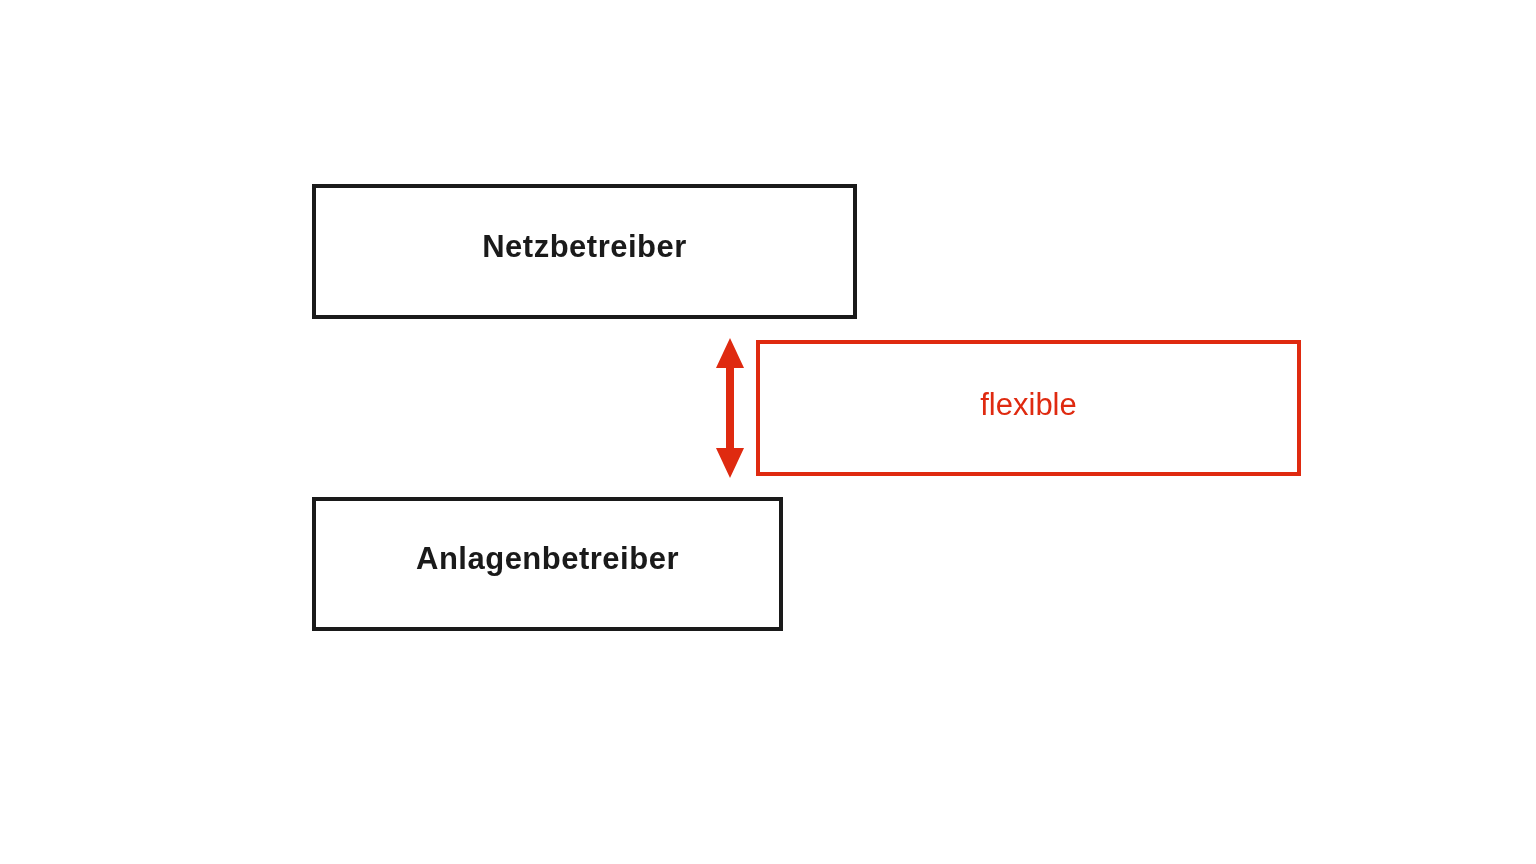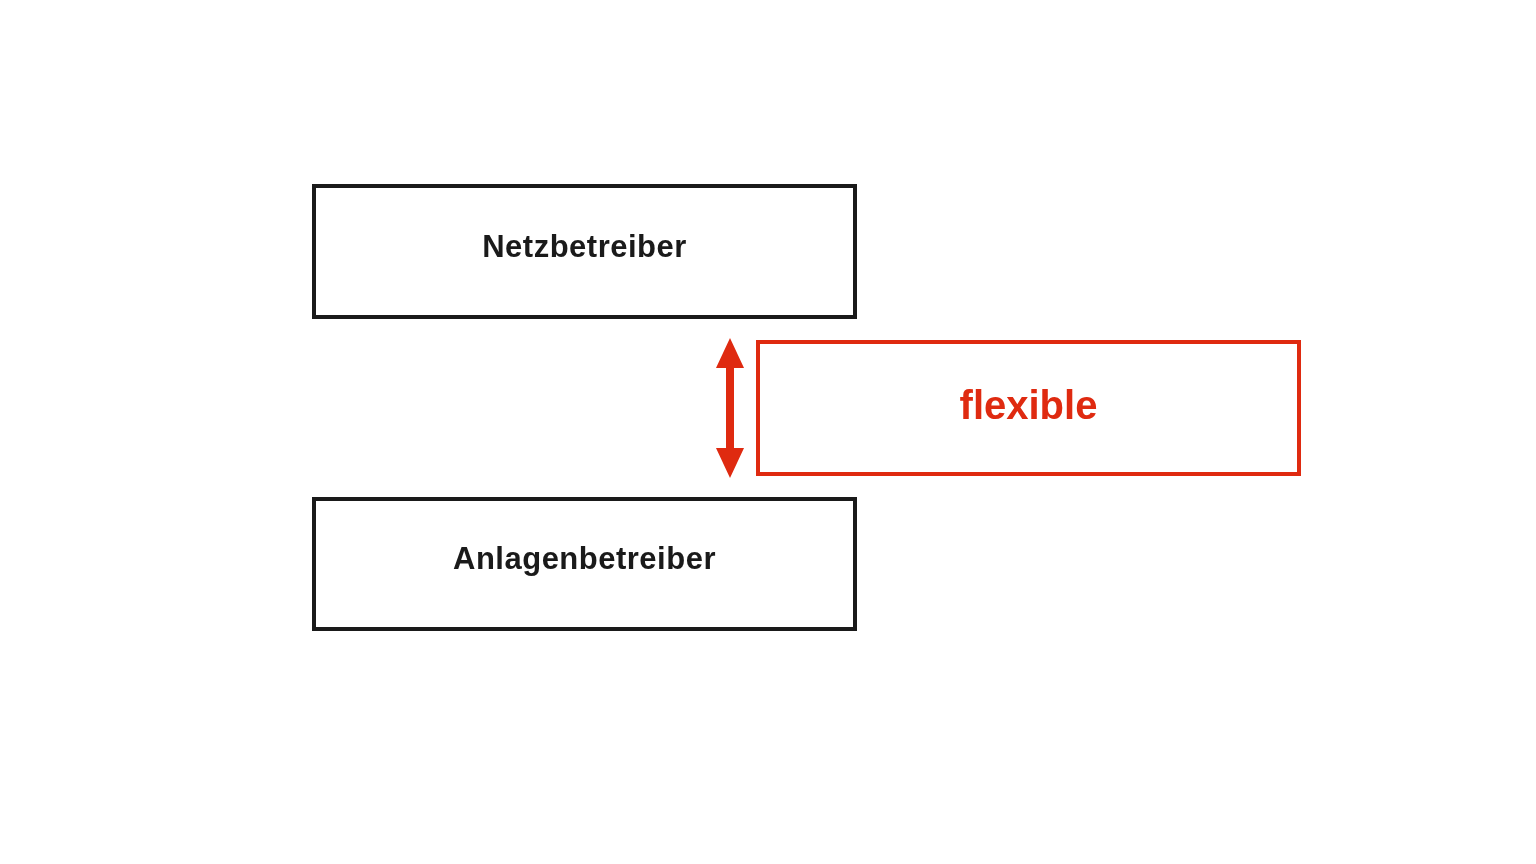--- a/index.html
+++ b/index.html
@@ -37,41 +37,41 @@
   }
   #netzbetreiber-box {
     left: 312px;
     top: 184px;
     width: 545px;
     height: 135px;
   }
   #anlagenbetreiber-box {
     left: 312px;
     top: 497px;
-    width: 545px;
+    width: 471px;
     height: 134px;
     align-items: center;
   }
   #flexible-box {
     position: absolute;
     box-sizing: border-box;
     left: 756px;
     top: 340px;
     width: 545px;
     height: 136px;
     border: 4px solid var(--accent-red, #df2a10);
     background: #ffffff;
     display: flex;
     align-items: center;
     justify-content: center;
     padding-bottom: 6px;
   }
   #flexible-box .annotation-text {
-    font-weight: bold;
-    font-size: 40px;
+    font-weight: normal;
+    font-size: 31px;
     line-height: 44px;
     color: var(--accent-red, #df2a10);
     text-align: center;
     white-space: nowrap;
   }
   #double-arrow {
     position: absolute;
     left: 711px;
     top: 338px;
     width: 38px;

